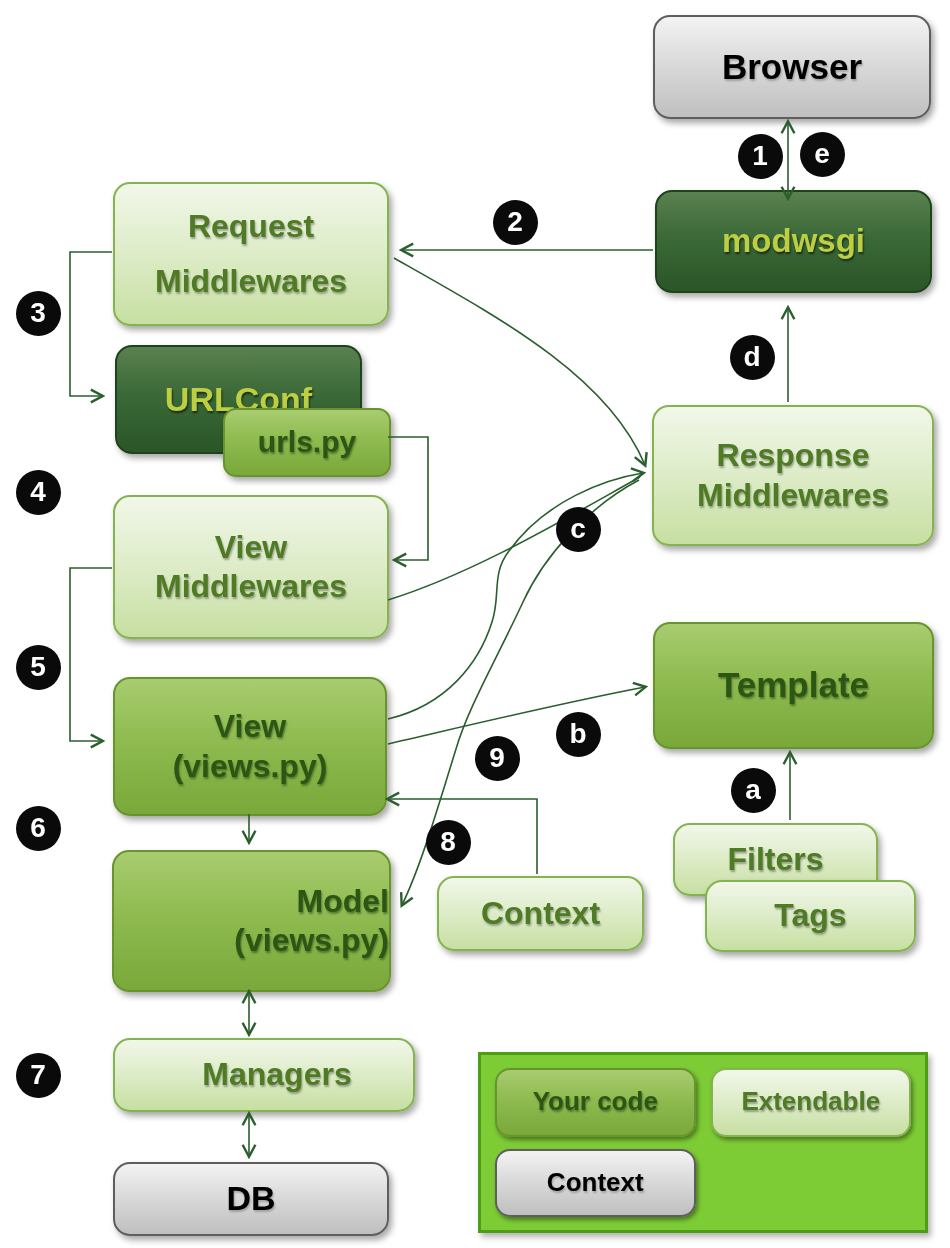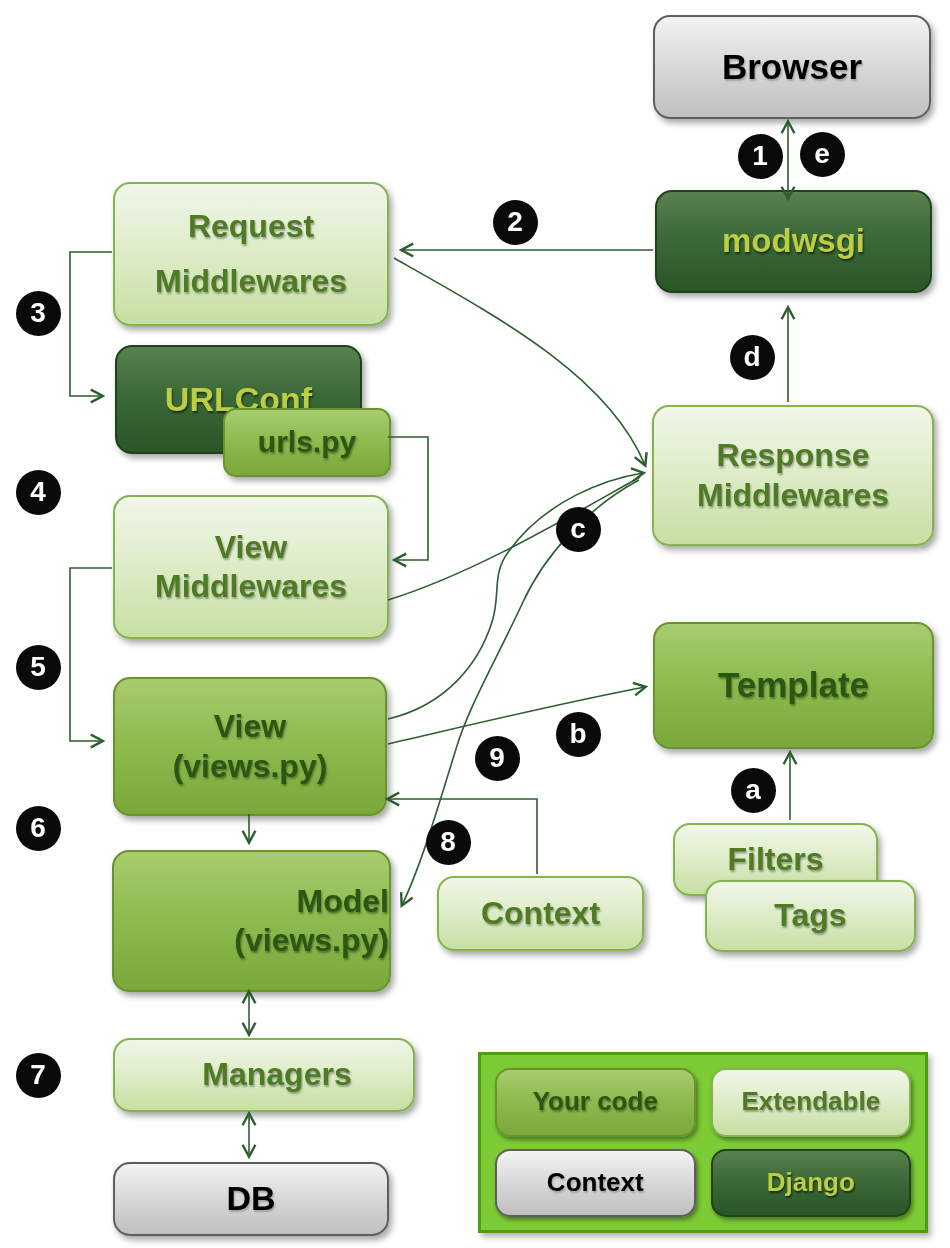--- a/index.html
+++ b/index.html
@@ -149,15 +149,14 @@
       <div class="step" style="left: 730.5px; top: 767.5px;">a</div>
       <div class="step" style="left: 555.5px; top: 711.5px;">b</div>
       <div class="step" style="left: 555.5px; top: 506.5px;">c</div>
       <div class="step" style="left: 729.5px; top: 334.5px;">d</div>
     </div>
 
   <div class="legend" id="legend">
       <div class="pill node t-yourcode">Your code</div>
       <div class="pill node t-extendable">Extendable</div>
       <div class="pill node t-external">Context</div>
-      <div class="pill node t-django">Django</div>
     </div>
 </div>
 
 </body></html>

